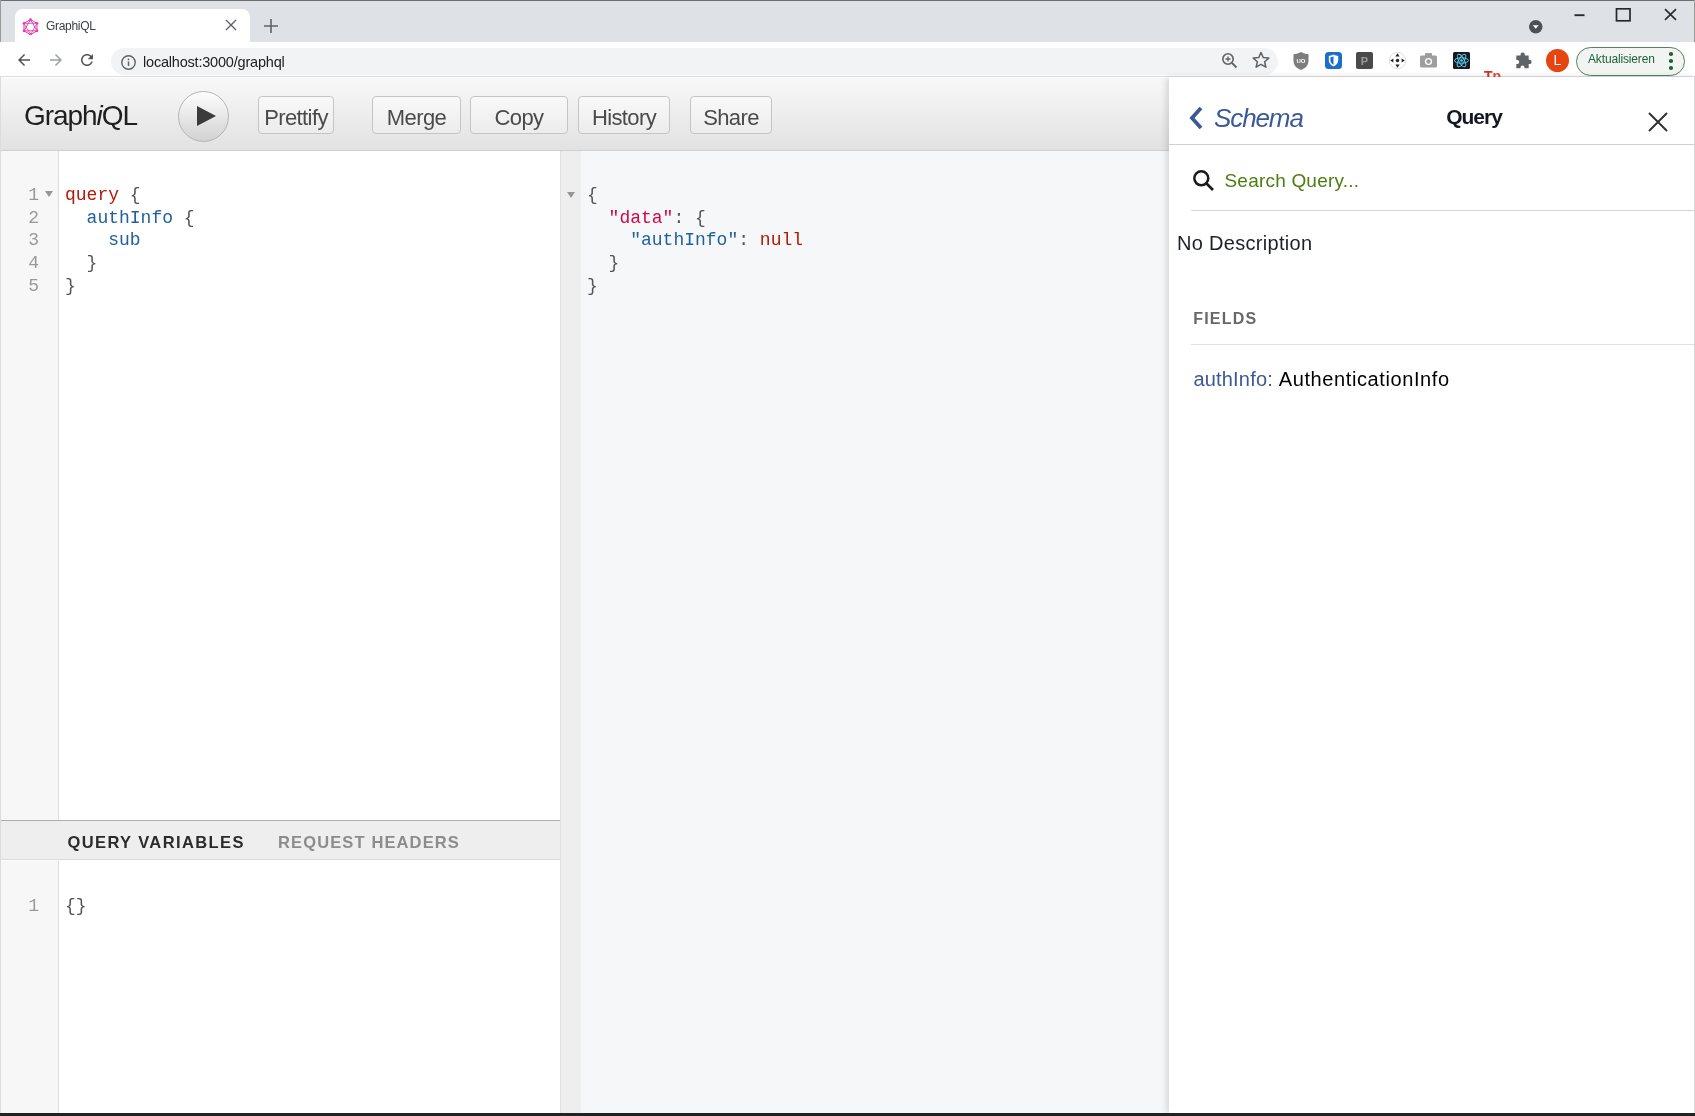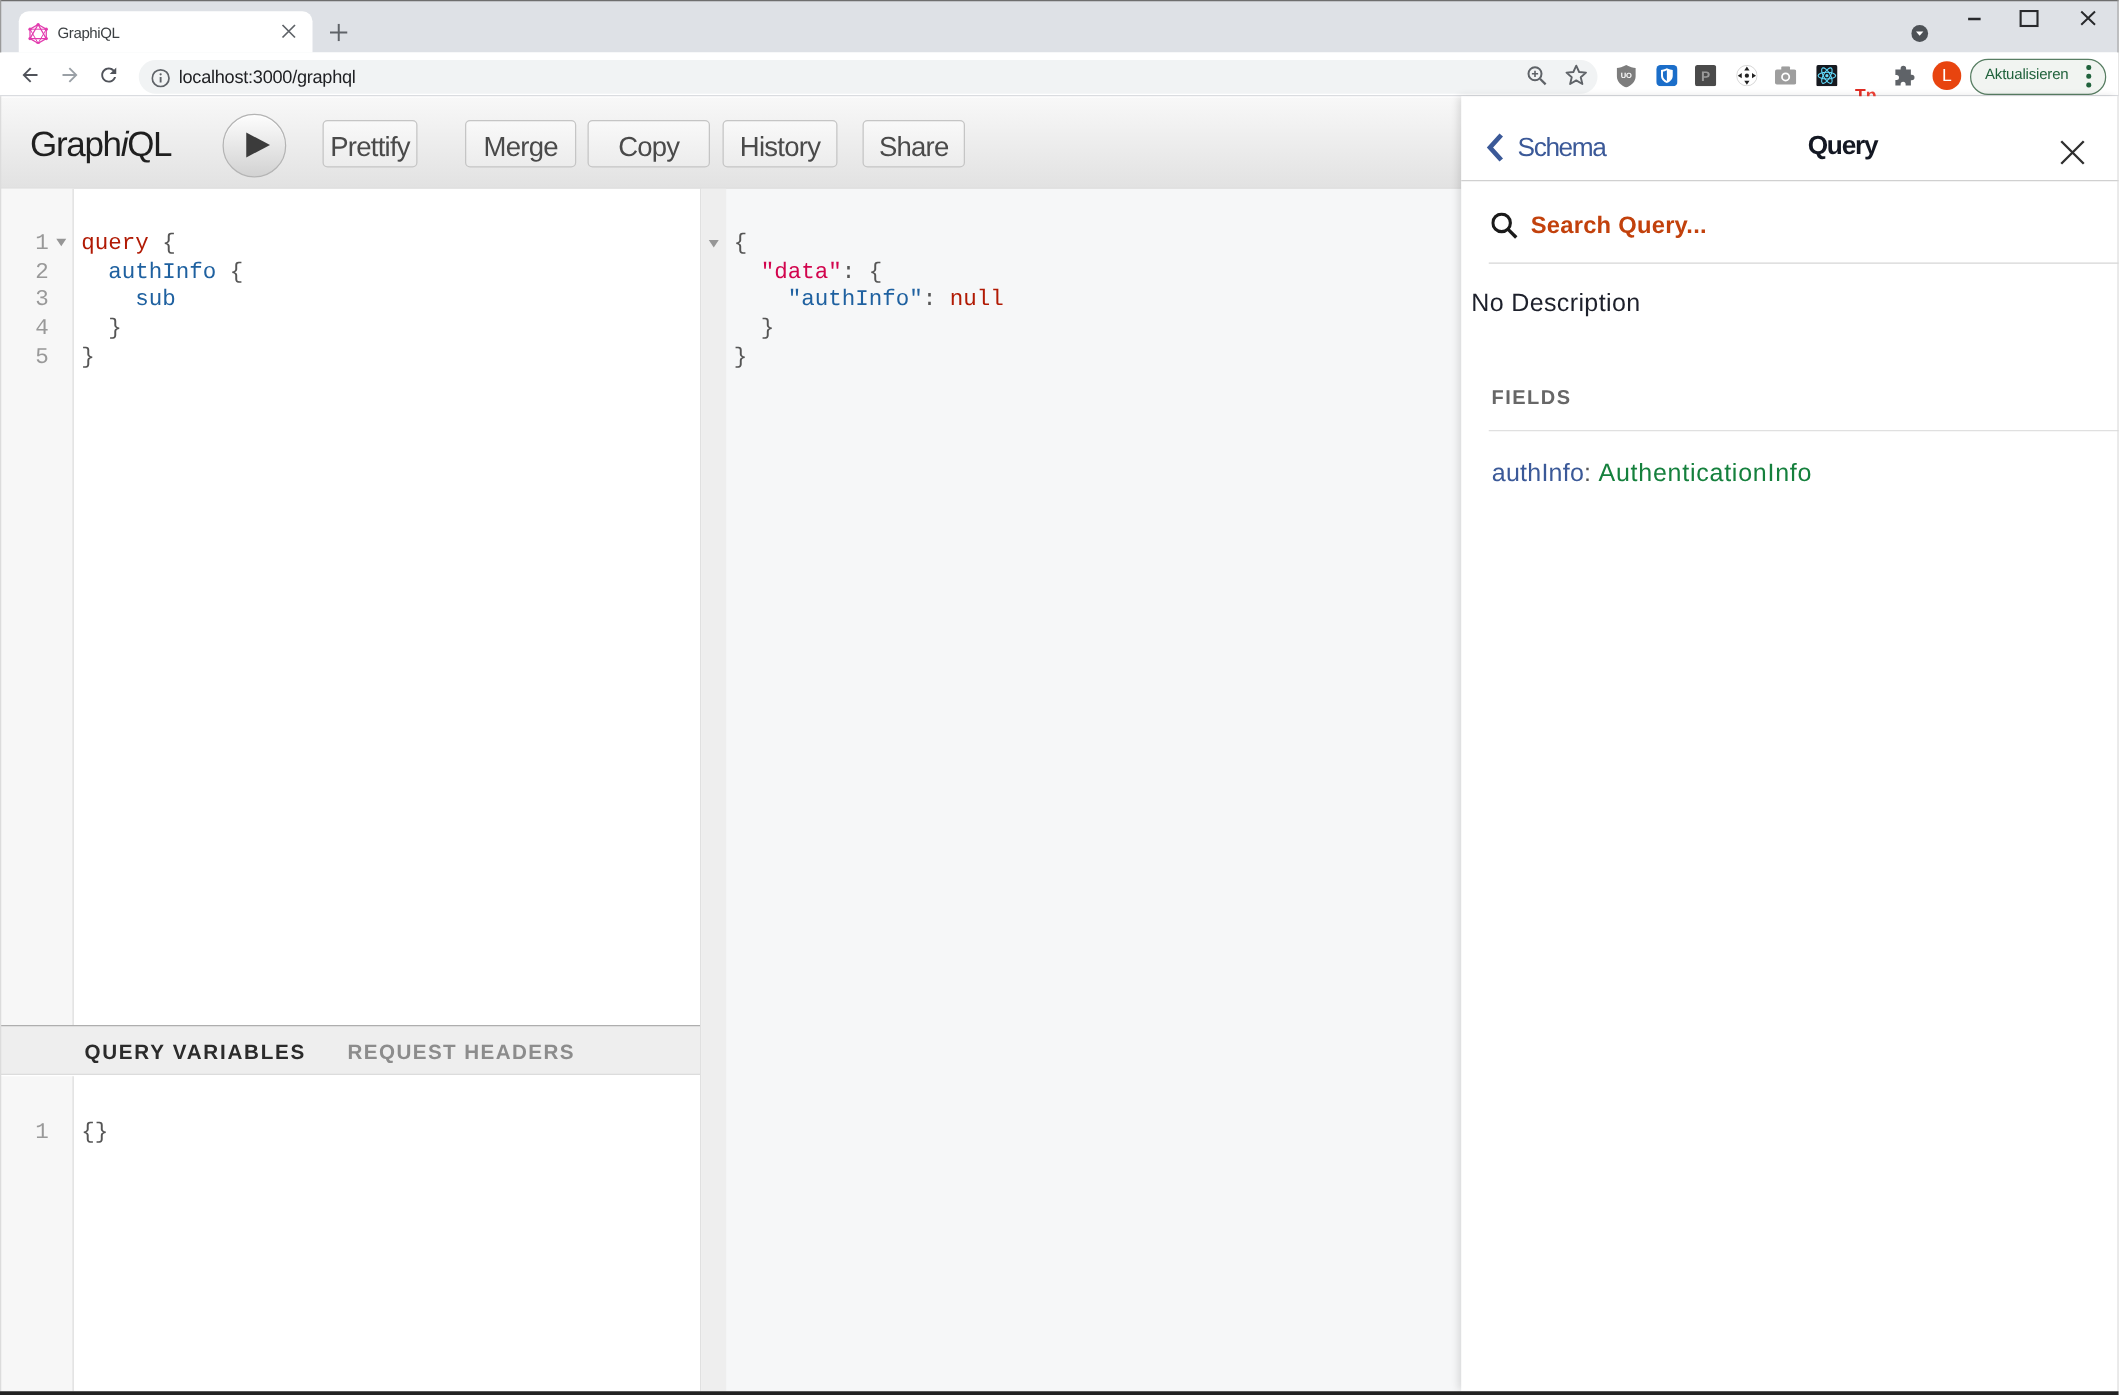--- a/index.html
+++ b/index.html
@@ -48,25 +48,25 @@
   #varpane { left:0; top:861px; width:560px; height:252px; background:#fff; }
 
   
   #resultpane { left:560px; top:151px; width:609px; height:962px; background:#f6f7f8; border-left:1px solid #e0e0e0; }
   #resultgutter { left:0; top:0; width:20px; height:100%; background:#eee; }
 
   
   #docs { left:1169px; top:77px; width:526px; height:1036px; background:#fff;
      box-shadow:-3px 0 6px rgba(0,0,0,0.12); }
   #dochead { left:0; top:0; width:526px; height:68px; border-bottom:1px solid #d0d0d0; }
-  #schema { left:45px; top:31px; font-size:21px; letter-spacing:-1.1px; line-height:21px; color:#3B5998; }
+  #schema { left:45px; top:31px; font-size:26px; letter-spacing:-1.1px; line-height:21px; color:#3B5998;font-style:italic; }
   #doctitle { left:0; top:28.9px; width:610px; text-align:center; font-size:21px; letter-spacing:-1px; line-height:21px; font-weight:bold; color:#141823; }
   #docx { left:479px; top:34.5px; width:20px; height:20px; }
   #searchrow { left:22px; top:68px; width:504px; height:66px; border-bottom:1px solid #d6d6d6; }
-  #searchtext { left:55.5px; top:94.4px; font-size:19px; letter-spacing:0.2px; line-height:19px; color:#c2410c;font-weight:bold; }
+  #searchtext { left:55.5px; top:94.4px; font-size:19px; letter-spacing:0.2px; line-height:19px; color:#4d7c0f; }
   #nodesc { left:8px; top:156.2px; font-size:20px; letter-spacing:0.3px; line-height:20px; color:#1d202b; }
   #fields { left:24.2px; top:233.7px; font-size:16px; line-height:16px; font-weight:bold; color:#676767; letter-spacing:1.2px; }
   #fieldsline { left:22px; top:267px; width:504px; height:0; border-bottom:1px solid #e0e0e0; }
   #authrow { left:24.4px; top:292.1px; font-size:20px; letter-spacing:0.2px; line-height:20px; }
   #docdesc { left:31px; top:340.9px; font-size:20px; letter-spacing:0.55px; line-height:20px; color:#9a9a9a; white-space:nowrap; }
 
   #bottombar { left:0; top:1113px; width:1695px; height:3px; background:#222; }
 </style>
 </head>
 <body>
@@ -240,18 +240,18 @@
     </svg>
     <div class="abs" id="searchrow"></div>
     <svg class="abs" style="left:23.5px; top:93px;" width="22" height="22" viewBox="0 0 22 22">
       <circle cx="8.3" cy="8.3" r="7" stroke="#1a1a1a" stroke-width="2.5" fill="none"></circle>
       <path d="M13.5 13.5 L20 20" stroke="#1a1a1a" stroke-width="2.7"></path>
     </svg>
     <div class="abs" id="searchtext">Search Query...</div>
     <div class="abs" id="nodesc">No Description</div>
     <div class="abs" id="fields">FIELDS</div>
     <div class="abs" id="fieldsline"></div>
-    <div class="abs" id="authrow"><span style="color:#3B5998;">authInfo</span><span style="color:#555;">: </span><span style="color:#15803d; letter-spacing:0.6px;">AuthenticationInfo</span></div>
+    <div class="abs" id="authrow"><span style="color:#3B5998;">authInfo</span><span style="color:#555;">: </span><span style="color:#000000; letter-spacing:0.6px;">AuthenticationInfo</span></div>
   </div>
 
   <div class="abs" style="left:0;top:77px;width:1px;height:1036px;background:#dcdcdc;"></div>
   <div class="abs" style="left:1694px;top:77px;width:1px;height:1036px;background:#d8d8d8;"></div>
   <div class="abs" id="bottombar"></div>
 
 </body></html>

